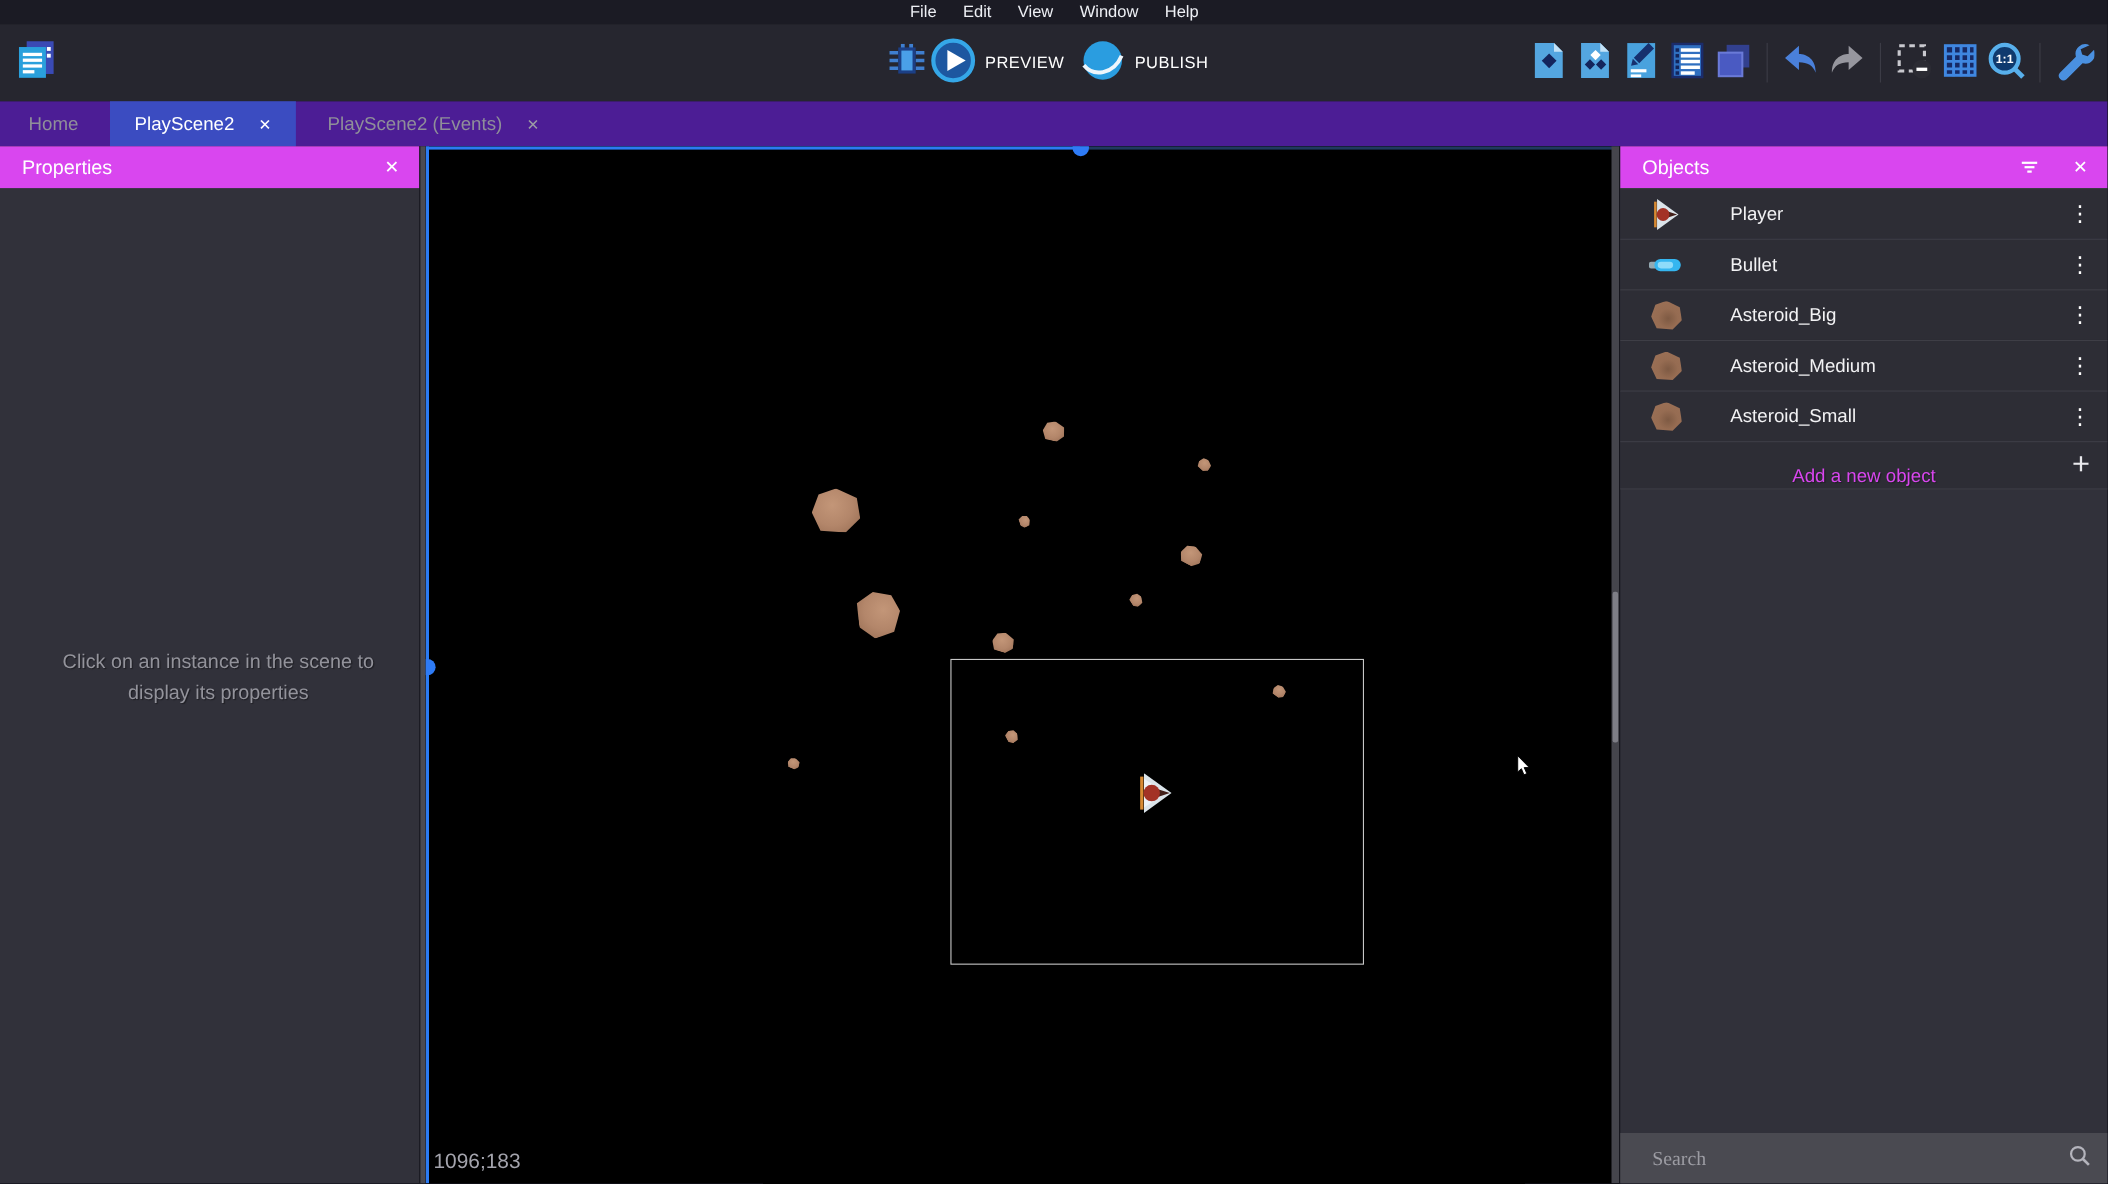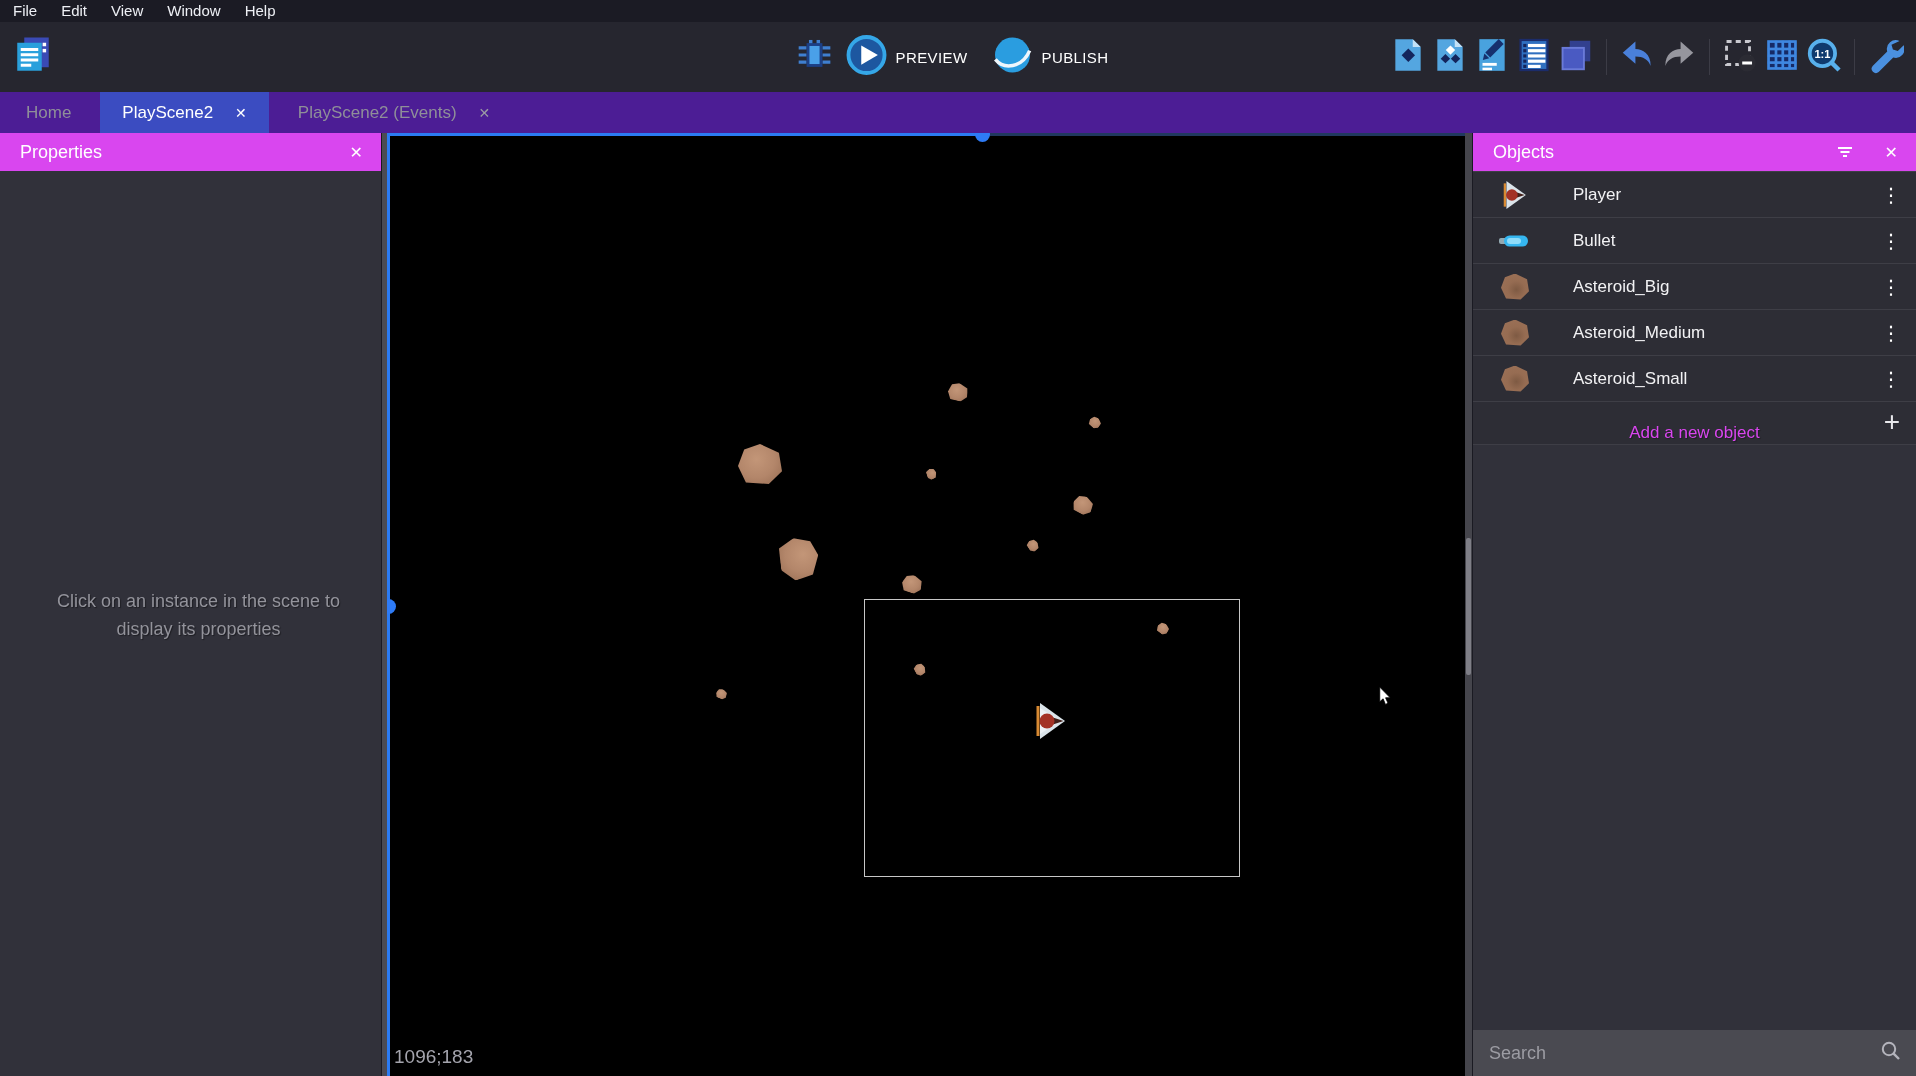--- a/index.html
+++ b/index.html
@@ -1,26 +1,26 @@
 <!DOCTYPE html>
 <html><head>
 <meta charset="utf-8">
 <style>
   * { margin:0; padding:0; box-sizing:border-box; }
   html,body { width:1916px; height:1076px; overflow:hidden; }
   body { background:#15151d; font-family:"Liberation Sans", sans-serif; color:#fff; }
 
   
-  .menubar { height:22px; background:#1b1b24; display:flex; align-items:center; padding-left:1px; }
+  .menubar { height:22px; background:#1b1b24; display:flex; align-items:center; padding-left:1px;justify-content:center; }
   .menu-item { padding:0 12px; font-size:15px; line-height:22px; color:#eef0f5; cursor:default; }
 
   
   .toolbar { height:70px; background:#26262f; display:flex; align-items:center; position:relative; padding:0 10px; }
   .pm-btn { width:46px; height:46px; display:flex; align-items:center; justify-content:center; }
-  .center-cluster { position:absolute; left:50%; top:0; height:70px; transform:translateX(-50%); display:flex; align-items:center; gap:10px; }
+  .center-cluster { position:absolute; left:50%; top:0; height:70px; transform:translateX(-50%); display:flex; align-items:center; }
   .tool-label { font-size:15px; color:#fff; letter-spacing:.4px; margin-right:14px; }
   .tbtn { display:flex; align-items:center; gap:8px; }
   .right-cluster { margin-left:auto; display:flex; align-items:center; }
   .ticon { width:42px; height:42px; display:flex; align-items:center; justify-content:center; }
   .tsep { width:1px; height:36px; background:#3c3c46; margin:0 9px; }
 
   
   .tabbar { height:41px; background:#4c1d95; display:flex; align-items:center; }
   .tab { display:flex; align-items:center; font-size:17px; color:#8f8f99; padding:0 26px; margin-right:3px; }
   .tab .closex { margin-left:22px; font-size:14px; color:#9b9ba4; }
@@ -66,21 +66,21 @@
   .kebab { width:30px; text-align:center; font-size:20px; color:#fff; line-height:1; }
   .ast-icon { width:28px; height:26px;
     clip-path:polygon(50% 0%, 93% 22%, 100% 68%, 70% 100%, 18% 96%, 0% 55%, 14% 14%);
     background:radial-gradient(circle at 55% 60%, #7e5a43 0%, #966c52 40%, #9d7258 100%);
   }
   .add-row { height:44px; flex:none; background:#2d2d35; border-top:1px solid #3e3e46; border-bottom:1px solid #3e3e46; display:flex; align-items:center; justify-content:center; position:relative; }
   .add-label { font-size:17px; color:#d946ef; text-shadow:1px 1px 1px #00000055;margin-top:20px; }
   .add-plus { position:absolute; right:16px; top:4px; font-size:28px; font-weight:400; color:#e8e8ec; }
   .panel-fill { flex:1; }
   .search-bar { height:46px; flex:none; background:#4a4a51; display:flex; align-items:center; padding:0 14px 0 16px; }
-  .search-input { flex:1; background:transparent; border:none; outline:none; font-size:18px; color:#f9a8d4; font-family:Liberation Sans, sans-serif; }
+  .search-input { flex:1; background:transparent; border:none; outline:none; font-size:18px; color:#f9a8d4; font-family:Liberation Serif, serif;margin-left:13px; }
   .search-input::placeholder { color:#9c9ca3; opacity:1; }
 </style>
 </head>
 <body>
 
 <div class="menubar">
   <div class="menu-item">File</div>
   <div class="menu-item">Edit</div>
   <div class="menu-item">View</div>
   <div class="menu-item">Window</div>

